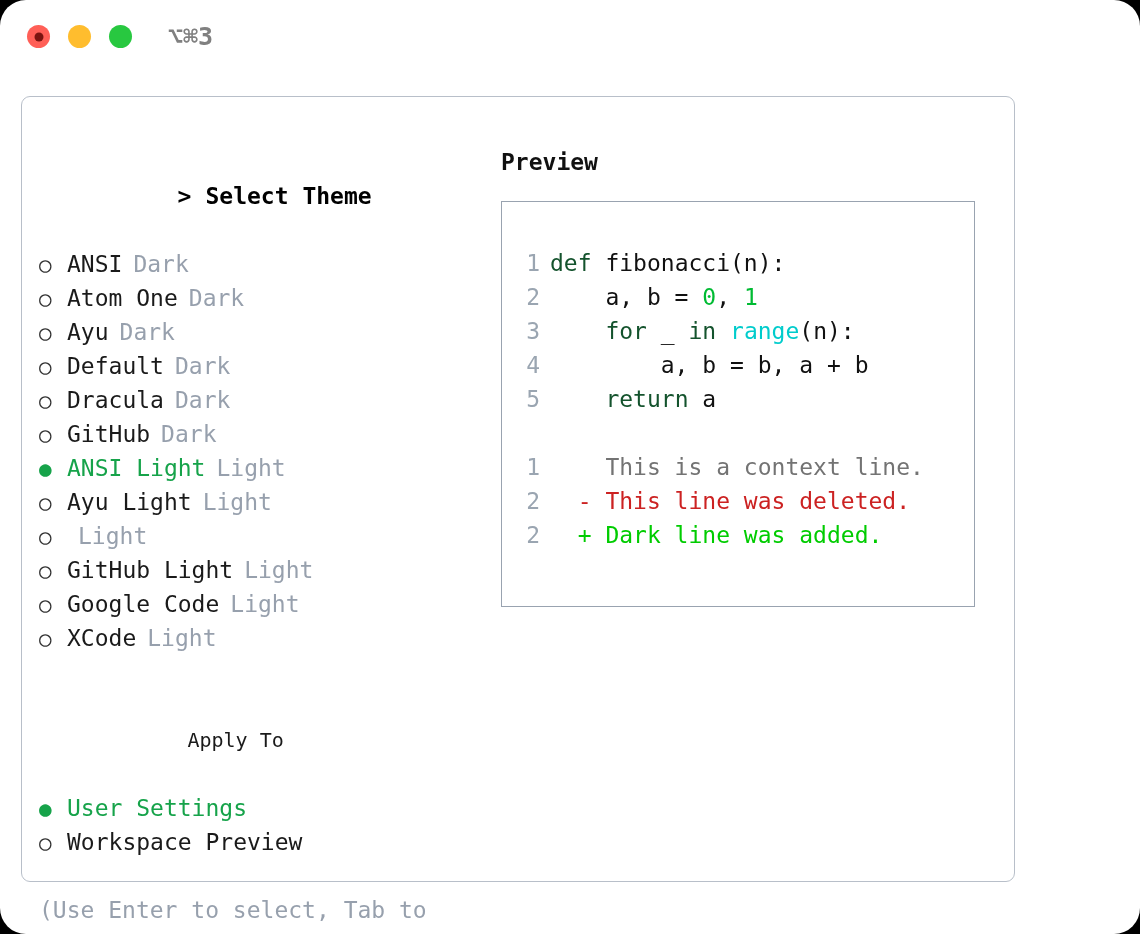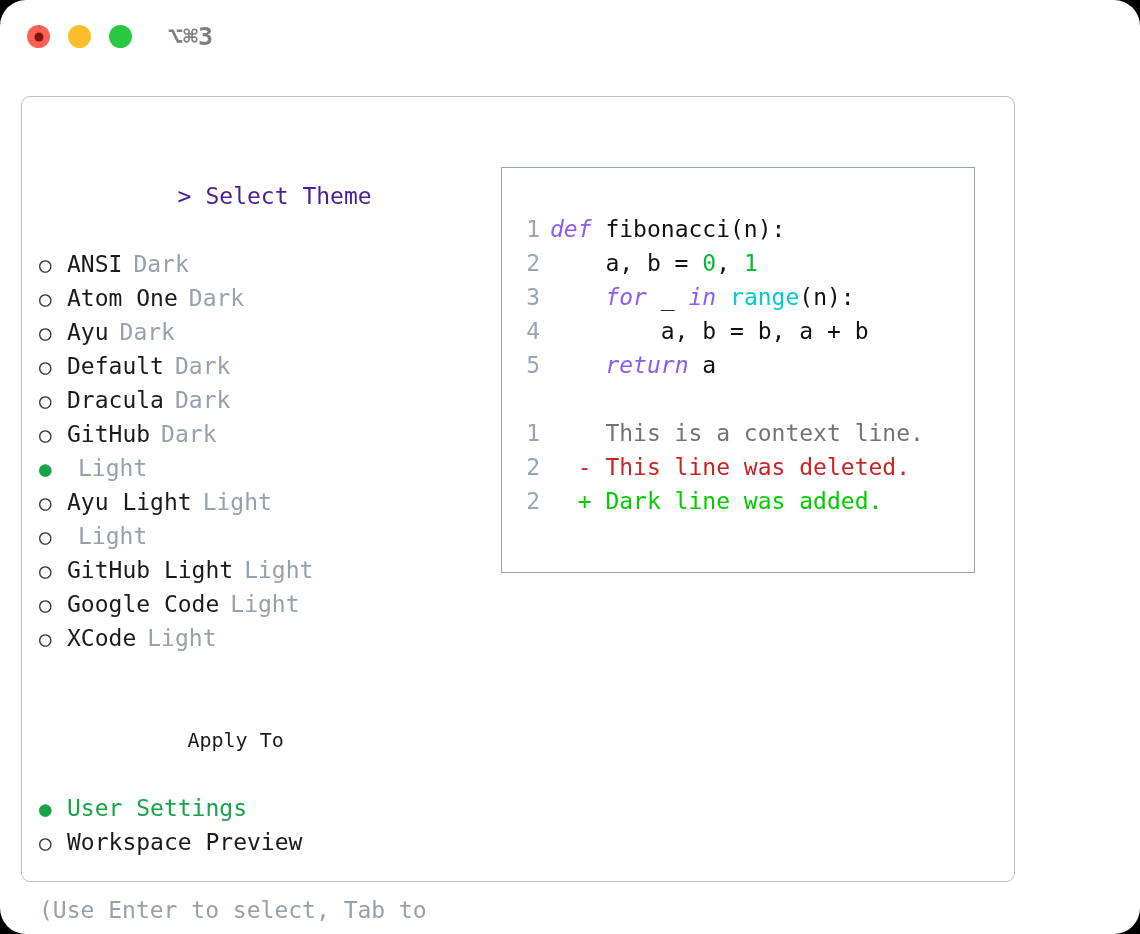--- a/index.html
+++ b/index.html
@@ -92,22 +92,22 @@
   
   .left-col {
     position: absolute;
     left: 17px;
     top: 48px;
     width: 430px;
   }
 
   .section-head {
     font-size: 23px;
-    font-weight: normal;
-    color: #4c1d95;
+    font-weight: bold;
+    color: #000000;
     line-height: 34px;
     white-space: pre;
     display: block;
   }
   .section-head .caret {
     display: inline-block;
     width: 28px;
   }
 
   .opt-row {
@@ -201,21 +201,21 @@
     white-space: pre;
   }
   .lno {
     display: inline-block;
     width: 26px;
     text-align: right;
     color: #9aa5b1;
     flex: 0 0 26px;
   }
   .ctext { padding-left: 10px; color: #111111; }
-  .kw   { color: #8b5cf6; font-style: italic; }
+  .kw   { color: #14532d; }
   .fn   { color: #00cccc; }
   .num  { color: #00bb33; }
   .plain{ color: #111111; }
 
   .diff-area {
     position: absolute;
     left: 12px;
     top: 248px;
     font-size: 23px;
     line-height: 34px;
@@ -248,21 +248,21 @@
           <span class="caret">&gt;</span><span>Select Theme</span>
         </div>
 
         <div id="theme-list">
             <div class="opt-row"><span class="bullet">○</span><span class="opt-label">ANSI</span><span class="opt-suffix">Dark</span></div>
             <div class="opt-row"><span class="bullet">○</span><span class="opt-label">Atom One</span><span class="opt-suffix">Dark</span></div>
             <div class="opt-row"><span class="bullet">○</span><span class="opt-label">Ayu</span><span class="opt-suffix">Dark</span></div>
             <div class="opt-row"><span class="bullet">○</span><span class="opt-label">Default</span><span class="opt-suffix">Dark</span></div>
             <div class="opt-row"><span class="bullet">○</span><span class="opt-label">Dracula</span><span class="opt-suffix">Dark</span></div>
             <div class="opt-row"><span class="bullet">○</span><span class="opt-label">GitHub</span><span class="opt-suffix">Dark</span></div>
-            <div class="opt-row selected"><span class="bullet sel">●</span><span class="opt-suffix">Light</span></div>
+            <div class="opt-row selected"><span class="bullet sel">●</span><span class="opt-label">ANSI Light</span><span class="opt-suffix">Light</span></div>
             <div class="opt-row"><span class="bullet">○</span><span class="opt-label">Ayu Light</span><span class="opt-suffix">Light</span></div>
             <div class="opt-row"><span class="bullet">○</span><span class="opt-suffix">Light</span></div>
             <div class="opt-row"><span class="bullet">○</span><span class="opt-label">GitHub Light</span><span class="opt-suffix">Light</span></div>
             <div class="opt-row"><span class="bullet">○</span><span class="opt-label">Google Code</span><span class="opt-suffix">Light</span></div>
             <div class="opt-row"><span class="bullet">○</span><span class="opt-label">XCode</span><span class="opt-suffix">Light</span></div>
           </div>
 
         <div class="spacer-block"></div>
 
         <div class="apply-head">
@@ -271,20 +271,21 @@
 
         <div id="apply-list">
             <div class="opt-row selected"><span class="bullet sel">●</span><span class="opt-label">User Settings</span></div>
             <div class="opt-row"><span class="bullet">○</span><span class="opt-label">Workspace Preview</span></div>
           </div>
 
         <div class="hint">(Use Enter to select, Tab to change focus)</div>
       </div>
 
       <div class="right-col">
+        <div class="preview-title">Preview</div>
 
         <div class="preview-box">
           <div class="code-area" id="code-area"><div class="code-line"><span class="lno">1</span><span class="ctext"><span class="kw">def</span><span class="plain"> fibonacci(n):</span></span></div><div class="code-line"><span class="lno">2</span><span class="ctext"><span class="plain">    a, b = </span><span class="num">0</span><span class="plain">, </span><span class="num">1</span></span></div><div class="code-line"><span class="lno">3</span><span class="ctext"><span class="plain">    </span><span class="kw">for</span><span class="plain"> _ </span><span class="kw">in</span><span class="plain"> </span><span class="fn">range</span><span class="plain">(n):</span></span></div><div class="code-line"><span class="lno">4</span><span class="ctext"><span class="plain">        a, b = b, a + b</span></span></div><div class="code-line"><span class="lno">5</span><span class="ctext"><span class="plain">    </span><span class="kw">return</span><span class="plain"> a</span></span></div></div>
           <div class="diff-area" id="diff-area"><div class="code-line"><span class="lno">1</span><span class="ctext d-ctx">    This is a context line.</span></div><div class="code-line"><span class="lno">2</span><span class="ctext d-del">  - This line was deleted.</span></div><div class="code-line"><span class="lno">2</span><span class="ctext d-add">  + Dark line was added.</span></div></div>
         </div>
       </div>
 
     </div>
   </div>
 </div>

